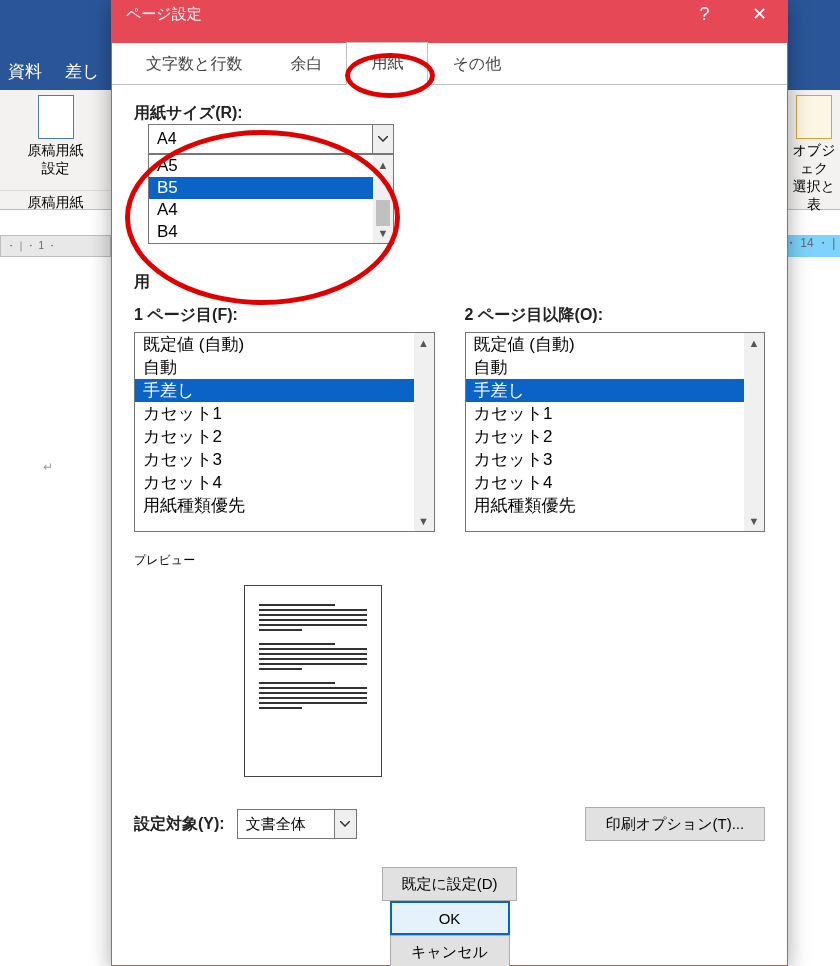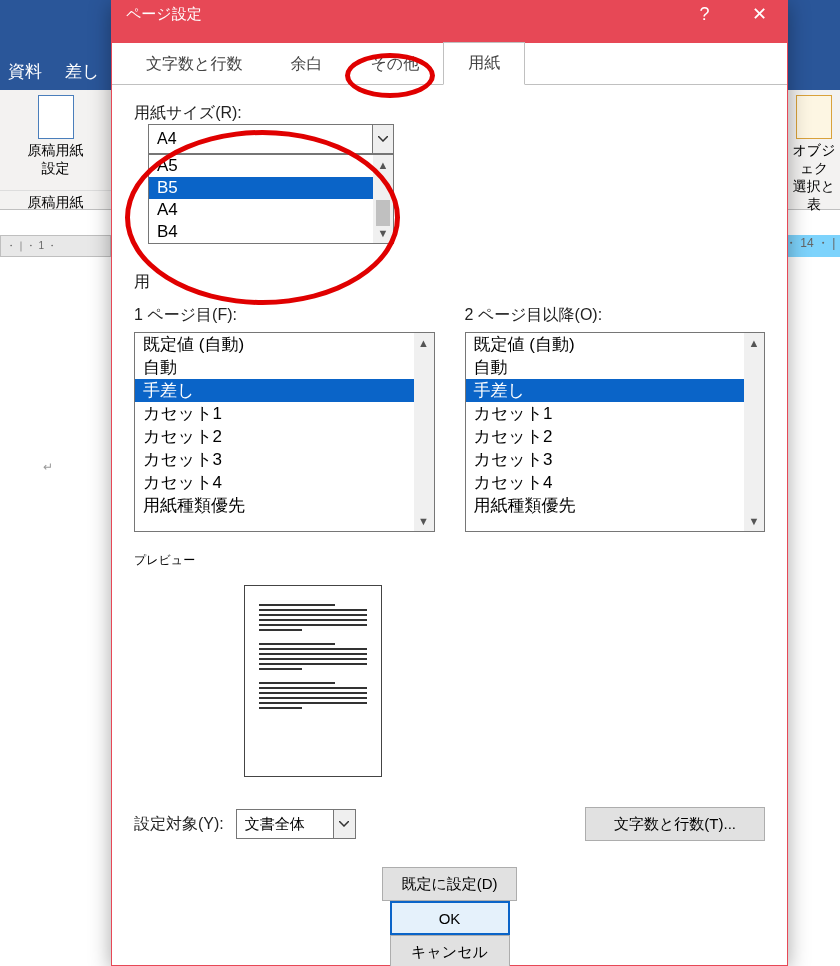--- a/index.html
+++ b/index.html
@@ -17,21 +17,21 @@
 
   
   .dialog { position:absolute; left:111px; top:0; width:677px; height:966px; background:#fff; box-shadow:0 4px 20px rgba(0,0,0,0.35); border:1px solid #e74856; }
   .titlebar { height:42px; background:#e74856; color:#fff; display:flex; align-items:center; padding:0 0 16px 14px; font-size:15px; }
   .titlebar .spacer { flex:1; }
   .titlebar .tbtn { width:55px; height:42px; display:flex; align-items:center; justify-content:center; font-size:18px; }
   .tabbar { height:42px; border-bottom:1px solid #c0c0c0; padding-left:10px; display:flex; align-items:flex-end; position:relative; }
   .tab { padding:10px 24px 10px 24px; font-size:16px; color:#444; position:relative; margin-bottom:-1px; }
   .tab.active { border:1px solid #c0c0c0; border-bottom:1px solid #fff; background:#fff; }
   .content { padding:18px 22px 12px 22px; position:relative; }
-  .lbl { font-size:16px; color:#222; }
+  .lbl { font-size:16px; color:#222;font-weight:bold; }
   .combo { display:flex; border:1px solid #767676; width:246px; height:30px; background:#fff; }
   .combo input { flex:1; border:0; padding:0 8px; font-size:16px; background:transparent; }
   .combo .cbtn { width:22px; border-left:1px solid #767676; background:#efefef; display:flex; align-items:center; justify-content:center; }
   .dropdown { position:absolute; left:0px; top:30px; width:246px; border:1px solid #767676; background:#fff; z-index:3; }
   .dropdown .row { padding:1px 8px; font-size:17px; }
   .dropdown .row.sel { background:#0a64c8; color:#fff; }
   .dropdown .sbtrack { position:absolute; right:0; top:0; bottom:0; width:20px; border-left:0px solid #ccc; background:#f0f0f0; display:flex; flex-direction:column; }
   .dropdown .sbtrack .arr { height:20px; display:flex; align-items:center; justify-content:center; color:#555; font-size:11px; }
   .dropdown .sbtrack .thumb { background:#c0c0c0; margin:0 3px; height:26px; }
   .group-row { display:flex; gap:30px; margin-top:12px; }
@@ -84,22 +84,22 @@
   <div class="titlebar">
     <span>ページ設定</span>
     <div class="spacer"></div>
     <div class="tbtn">?</div>
     <div class="tbtn">✕</div>
   </div>
 
   <div class="tabbar">
     <div class="tab">文字数と行数</div>
     <div class="tab">余白</div>
+    <div class="tab active">用紙</div>
     <div class="tab">その他</div>
-    <div class="tab active">用紙</div>
   </div>
 
   <div class="content">
     <div class="lbl">用紙サイズ(R):</div>
 
     <div style="position:relative; margin-top:0; margin-left:14px; width:246px;">
       <div class="combo">
         <input value="A4" style="">
         <div class="cbtn">
           <svg width="10" height="6">
@@ -191,21 +191,21 @@
       <span class="lbl">設定対象(Y):</span>
       <div class="select">
         <span>文書全体</span>
         <div class="cbtn">
           <svg width="10" height="6">
               <path d="M0 0 L5 5 L10 0" fill="none" stroke="#333" stroke-width="1.5"></path>
             </svg>
         </div>
       </div>
       <div style="flex:1"></div>
-      <div class="btn" style="width:180px">文字数と行数(T)...</div>
+      <div class="btn" style="width:180px">印刷オプション(T)...</div>
     </div>
 
     <div class="footer-row">
       <div class="btn">既定に設定(D)</div>
       <div class="spacer"></div>
       <div class="btn primary" style="width:120px">OK</div>
       <div class="btn" style="width:120px">キャンセル</div>
     </div>
   </div>
 </div>

